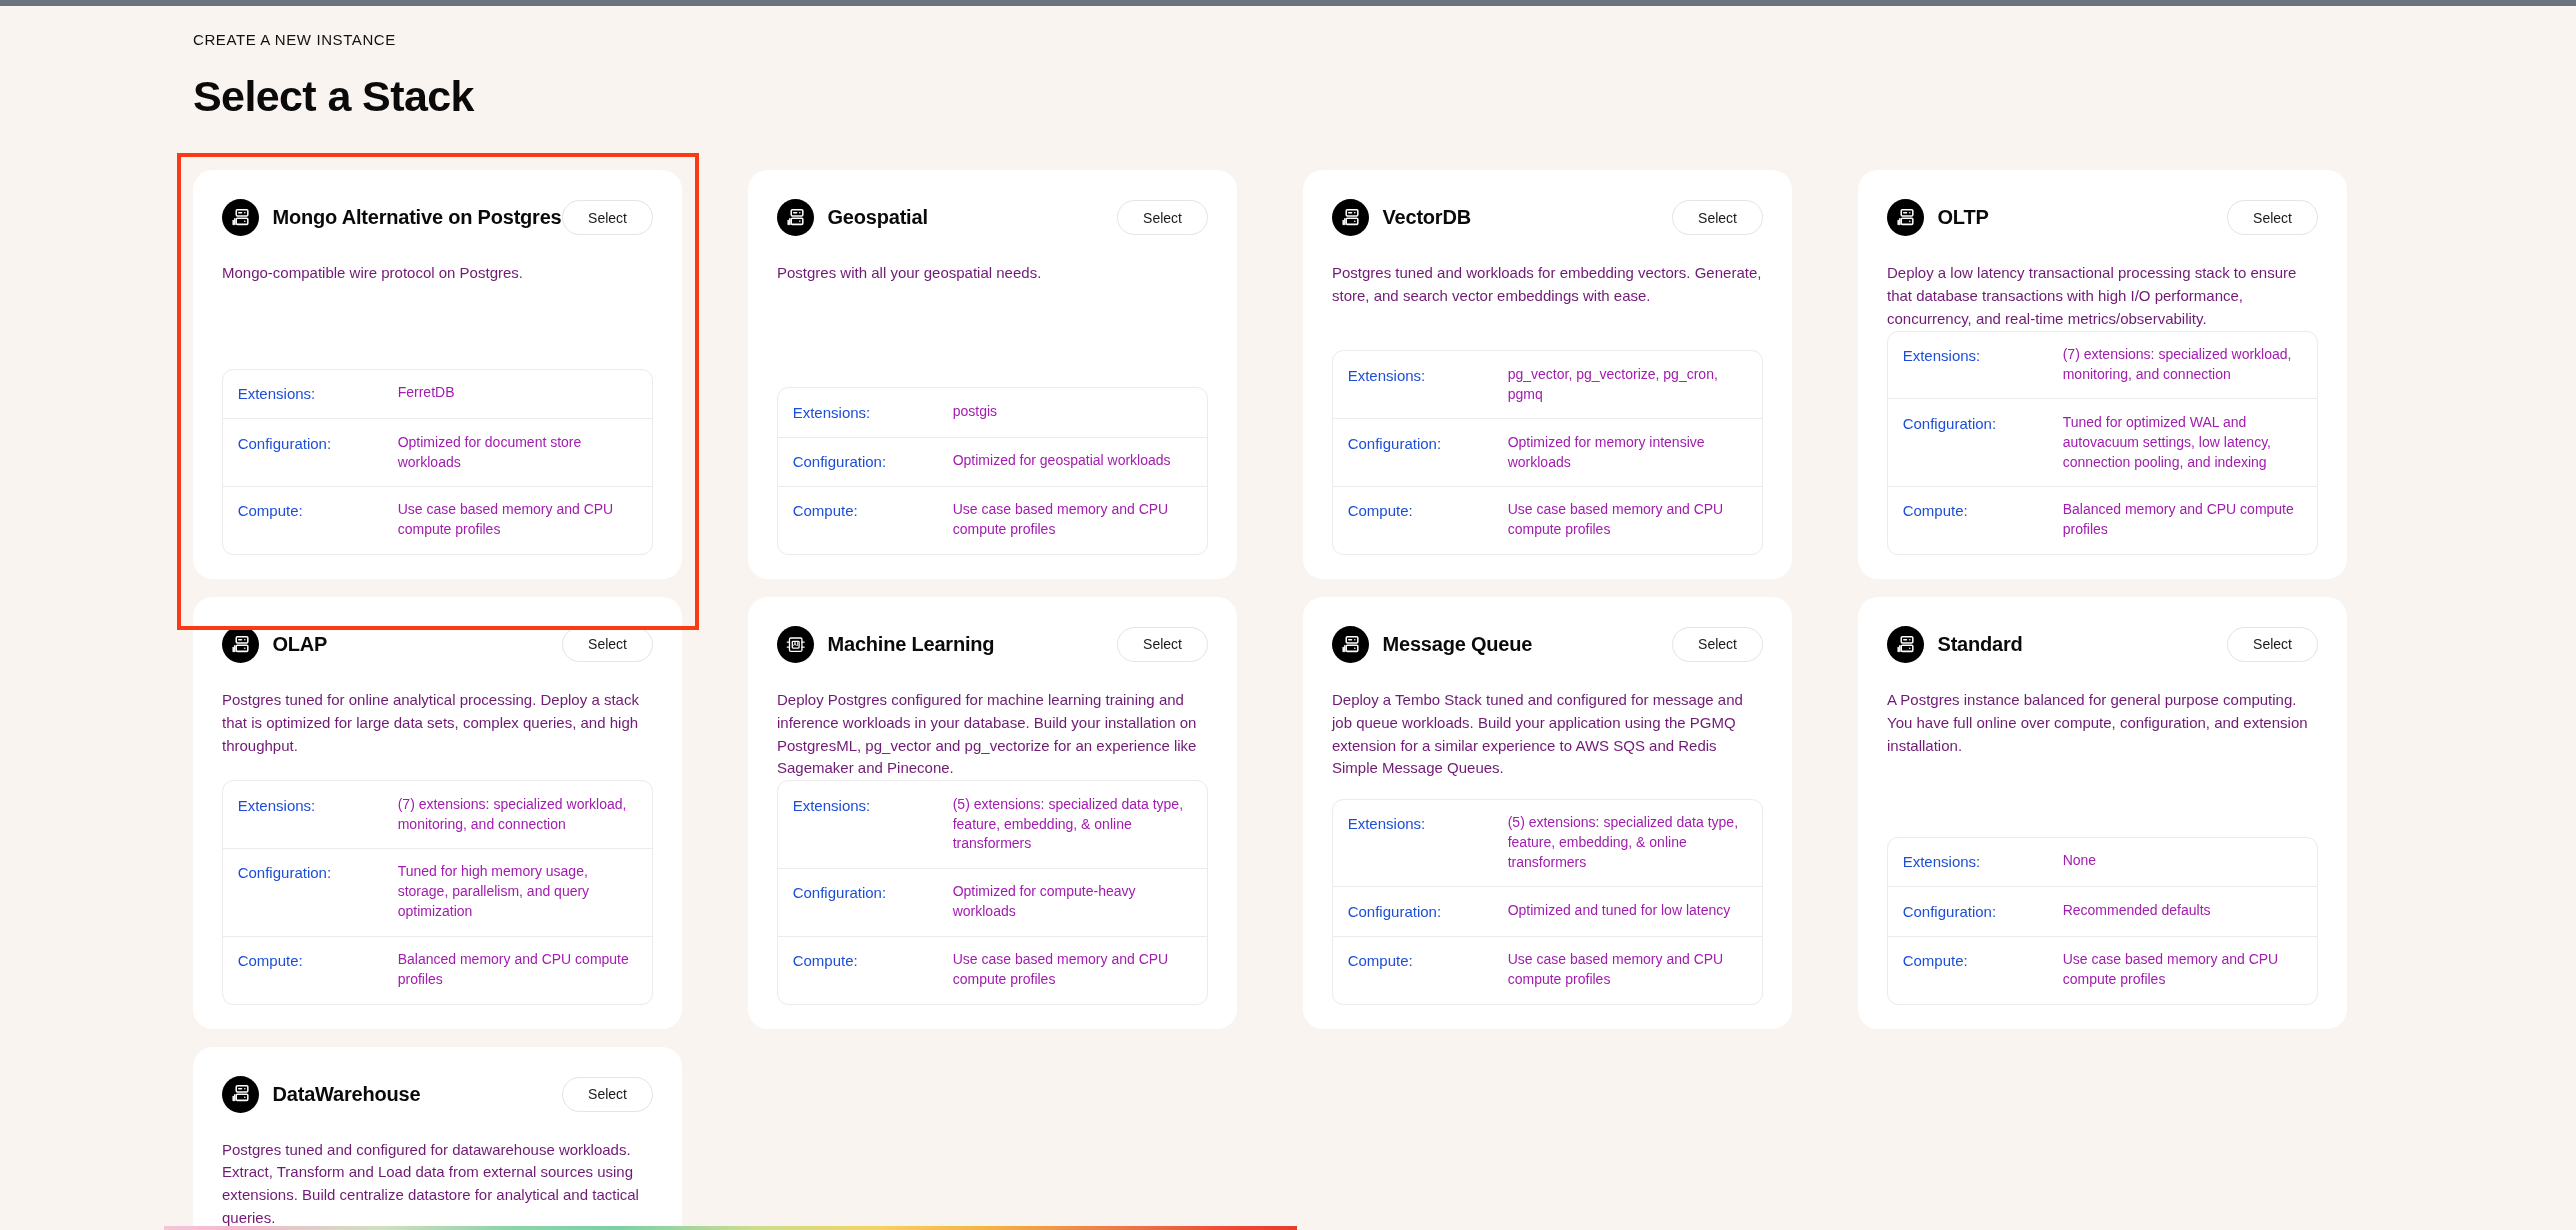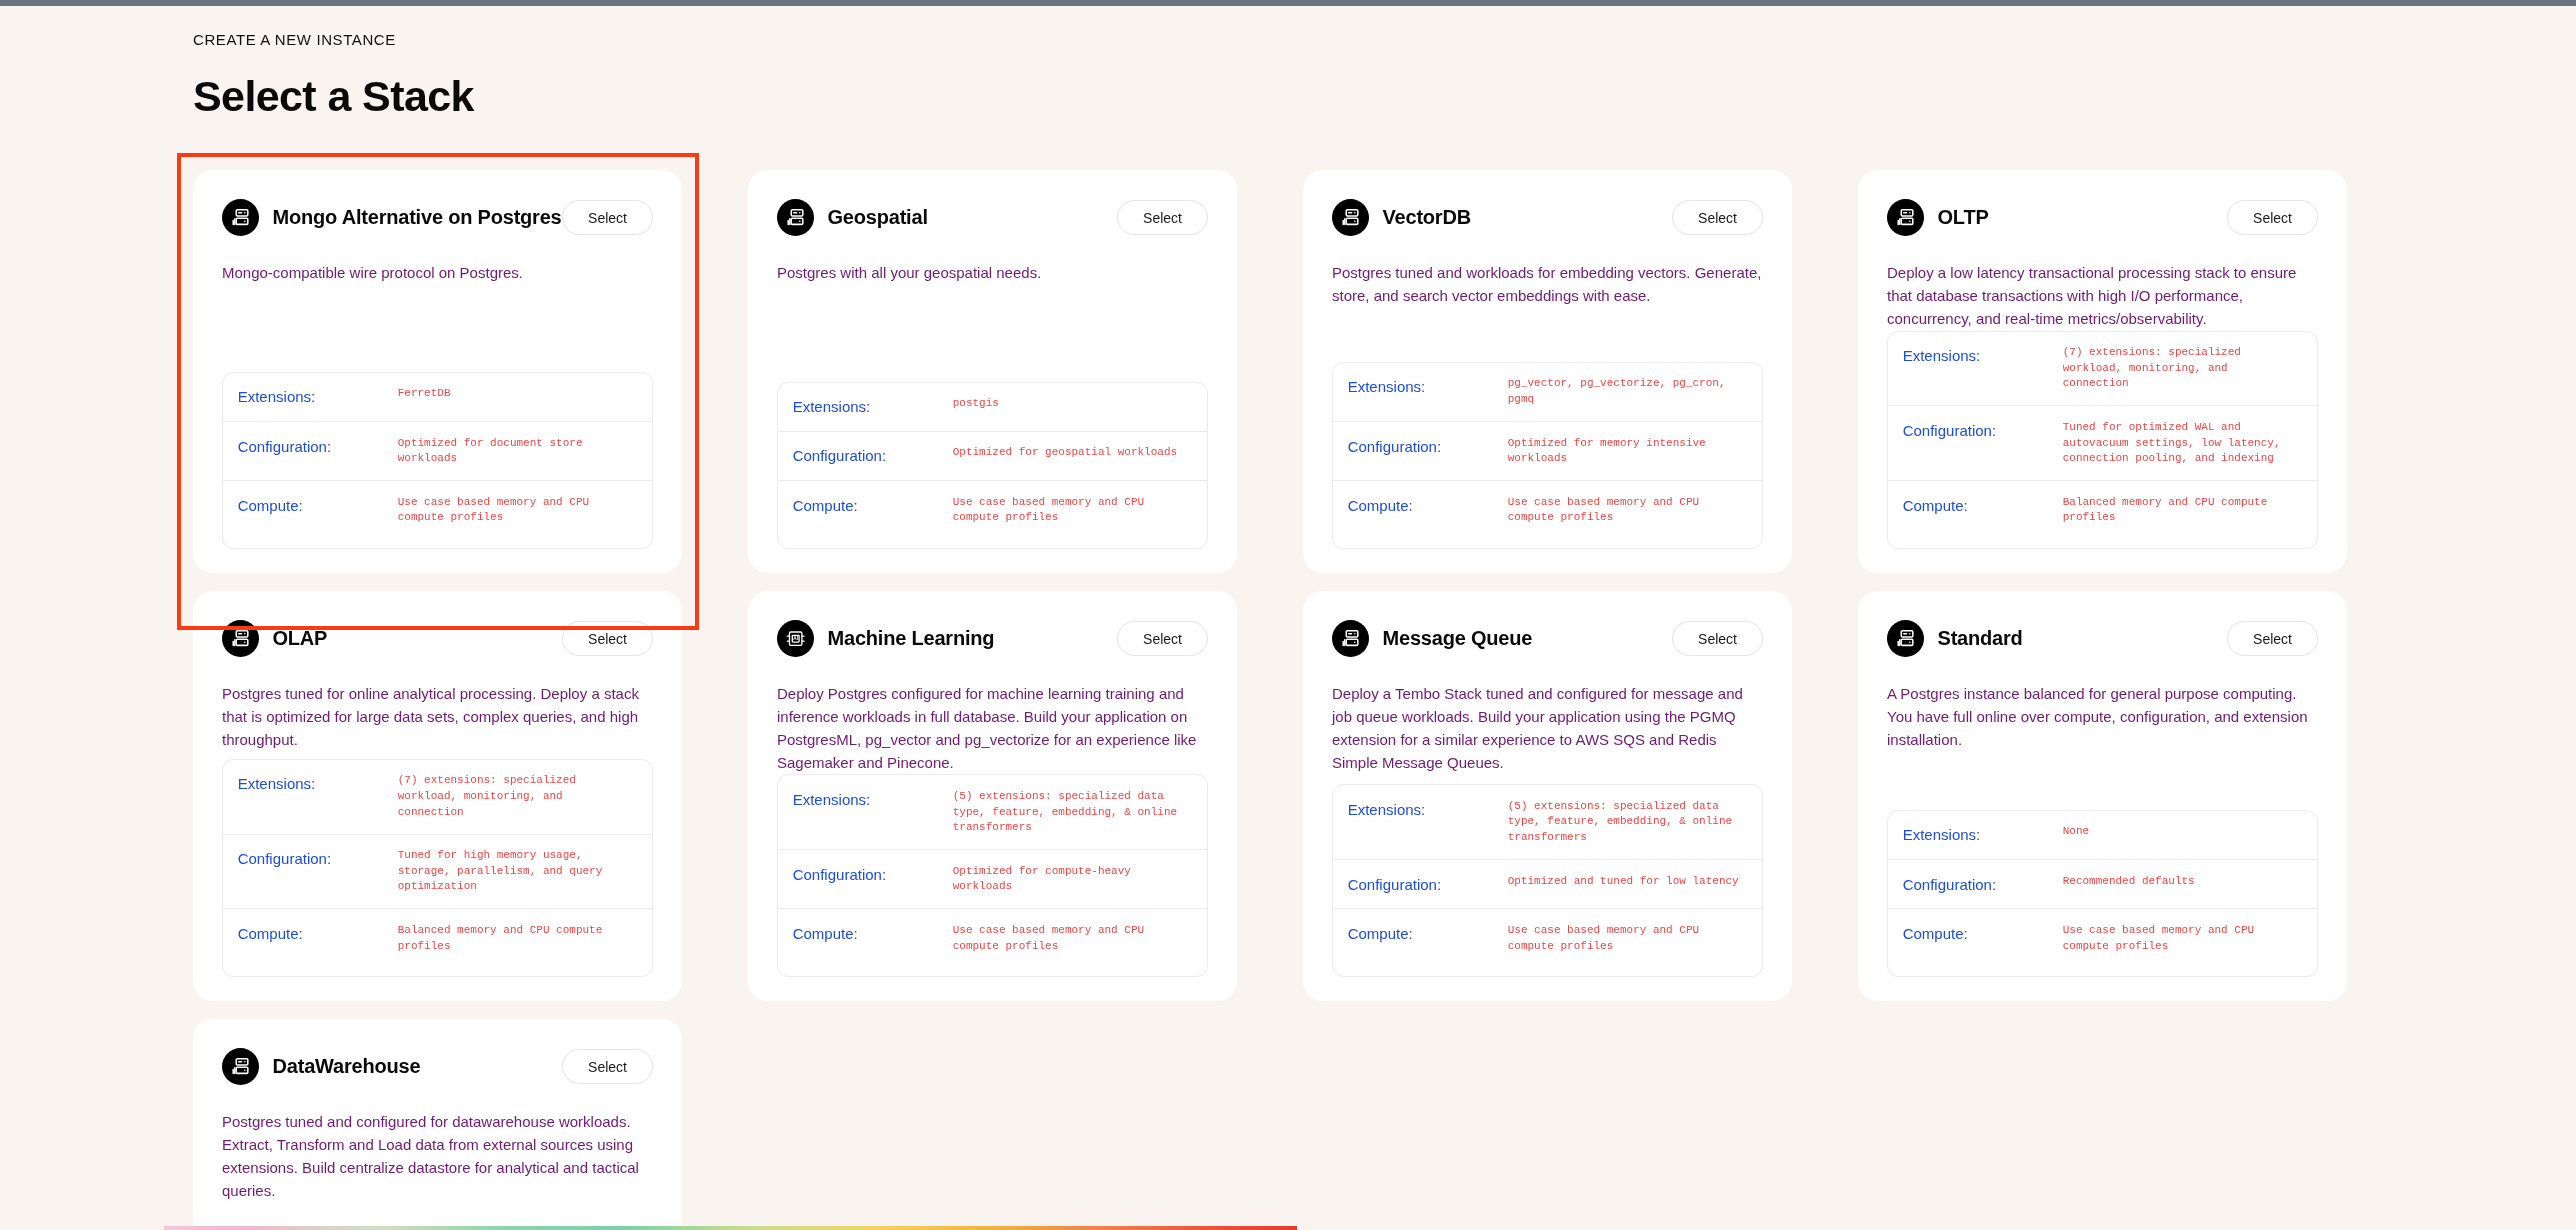--- a/index.html
+++ b/index.html
@@ -91,21 +91,21 @@
     min-height: 45px;
     align-items: flex-start;
   }
   .spec-row:last-child { border-bottom: none; min-height: 67px; }
   .spec-key {
     flex: 0 0 160px;
     font-size: 15px; color: #1d4ed8; line-height: 1.42;
   }
   .spec-val {
     flex: 1 1 auto;
-    font-size: 11px; color: #ef4444; line-height: 1.42; font-family: Liberation Mono, monospace;
+    font-size: 14px; color: #a21caf; line-height: 1.42;
   }
 
   
   .sel-outline {
     position: absolute;
     border: 4px solid #f93a14;
     pointer-events: none;
     background: transparent;
     z-index: 5;
   }
@@ -319,21 +319,21 @@
                   <line x1="2.6" y1="14.8" x2="5" y2="14.8"></line>
                   <line x1="19" y1="9.2" x2="21.4" y2="9.2"></line>
                   <line x1="19" y1="14.8" x2="21.4" y2="14.8"></line>
                   <text x="12" y="13.9" font-size="5.4" font-family="Liberation Sans, sans-serif" font-weight="700" fill="#ffffff" stroke="none" text-anchor="middle">AI</text>
                 </svg>
               </span>
         <span class="card-title">Machine Learning</span>
       </div>
       <button class="select-btn">Select</button>
     </div>
-    <div class="card-desc">Deploy Postgres configured for machine learning training and inference workloads in full database. Build your application on PostgresML, pg_vector and pg_vectorize for an experience like Sagemaker and Pinecone.</div>
+    <div class="card-desc">Deploy Postgres configured for machine learning training and inference workloads in your database. Build your installation on PostgresML, pg_vector and pg_vectorize for an experience like Sagemaker and Pinecone.</div>
     <div class="spec-table">
       <div class="spec-row">
         <span class="spec-key">Extensions:</span>
         <span class="spec-val">(5) extensions: specialized data type, feature, embedding, &amp; online transformers</span>
       </div>
       <div class="spec-row">
         <span class="spec-key">Configuration:</span>
         <span class="spec-val">Optimized for compute-heavy workloads</span>
       </div>
       <div class="spec-row">

